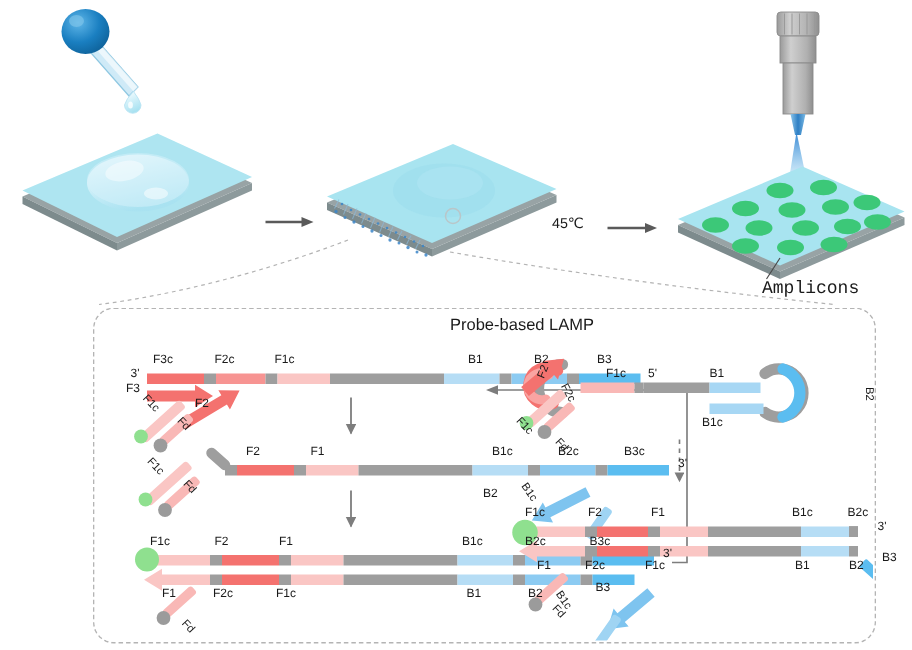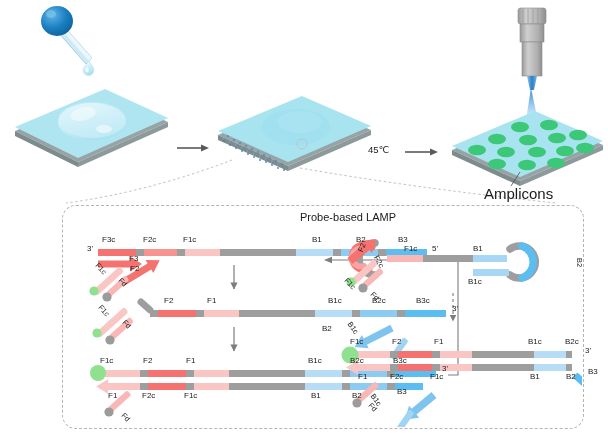--- a/index.html
+++ b/index.html
@@ -159,21 +159,21 @@
     <line x1="520" y1="172" x2="511" y2="186" stroke="#4a4a4a" stroke-width="0.8"></line>
   </g>
 
   <g stroke="#b3b3b3" stroke-width="0.8" fill="none" stroke-dasharray="2.5,2.5">
     <path d="M232,160 C180,180 120,196 66,203"></path>
     <path d="M300,168 C380,182 470,194 556,203"></path>
   </g>
 </svg>
 
 <div class="lbl" style="left:368px;top:145px;font-size:9.5px;">45℃</div>
-<div class="lbl" style="left:484px;top:186px;font-size:15px;">Amplicons</div>
+<div class="lbl" style="left:508px;top:186px;font-size:12px;font-family:Liberation Mono, monospace;">Amplicons</div>
 
 <div class="abs" style="left:62px;top:205px;width:520px;height:222px;
             border:1.1px dashed #b4b4b4;border-radius:14px;"></div>
 
 <div class="title" style="left:300px;top:211px;">Probe-based LAMP</div>
 
 <svg class="abs" style="left:62px;top:205px;" width="520" height="222" viewBox="0 0 520 222">
   <defs>
     <marker id="ar" markerWidth="7" markerHeight="7" refX="5.5" refY="3" orient="auto">
       <polygon points="0,0 6,3 0,6" fill="#7d7d7d"></polygon>
@@ -363,21 +363,21 @@
 </svg>
 
 <div class="lbl" style="left:102px;top:236px;">F3c</div>
 <div class="lbl" style="left:143px;top:236px;">F2c</div>
 <div class="lbl" style="left:183px;top:236px;">F1c</div>
 <div class="lbl" style="left:312px;top:236px;">B1</div>
 <div class="lbl" style="left:356px;top:236px;">B2</div>
 <div class="lbl" style="left:398px;top:236px;">B3</div>
 <div class="lbl" style="left:87px;top:245px;">3'</div>
 <div class="lbl" style="left:432px;top:245px;">5'</div>
-<div class="lbl" style="left:84px;top:255px;margin-left:45px;">F3</div>
+<div class="lbl" style="left:84px;top:255px;">F3</div>
 <div class="lbl" style="left:130px;top:265px;">F2</div>
 <div class="lbl-rot" style="left:100px;top:261px;transform:rotate(47deg);">F1c</div>
 <div class="lbl-rot" style="left:123px;top:276px;transform:rotate(47deg);">Fd</div>
 
 <div class="lbl" style="left:164px;top:297px;">F2</div>
 <div class="lbl" style="left:207px;top:297px;">F1</div>
 <div class="lbl" style="left:328px;top:297px;">B1c</div>
 <div class="lbl" style="left:372px;top:297px;">B2c</div>
 <div class="lbl" style="left:416px;top:297px;">B3c</div>
 <div class="lbl" style="left:452px;top:305px;">3'</div>

